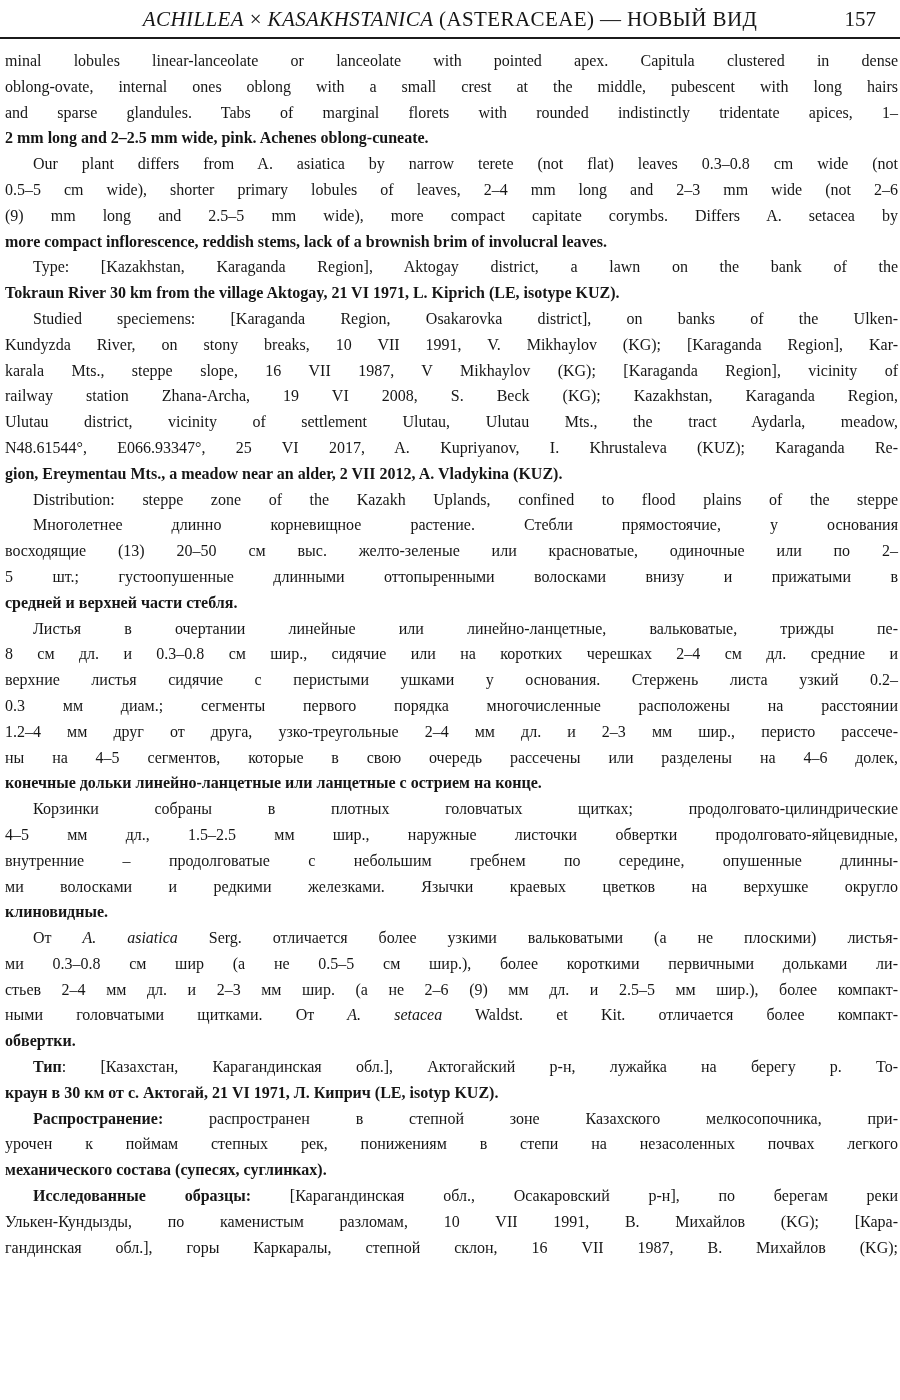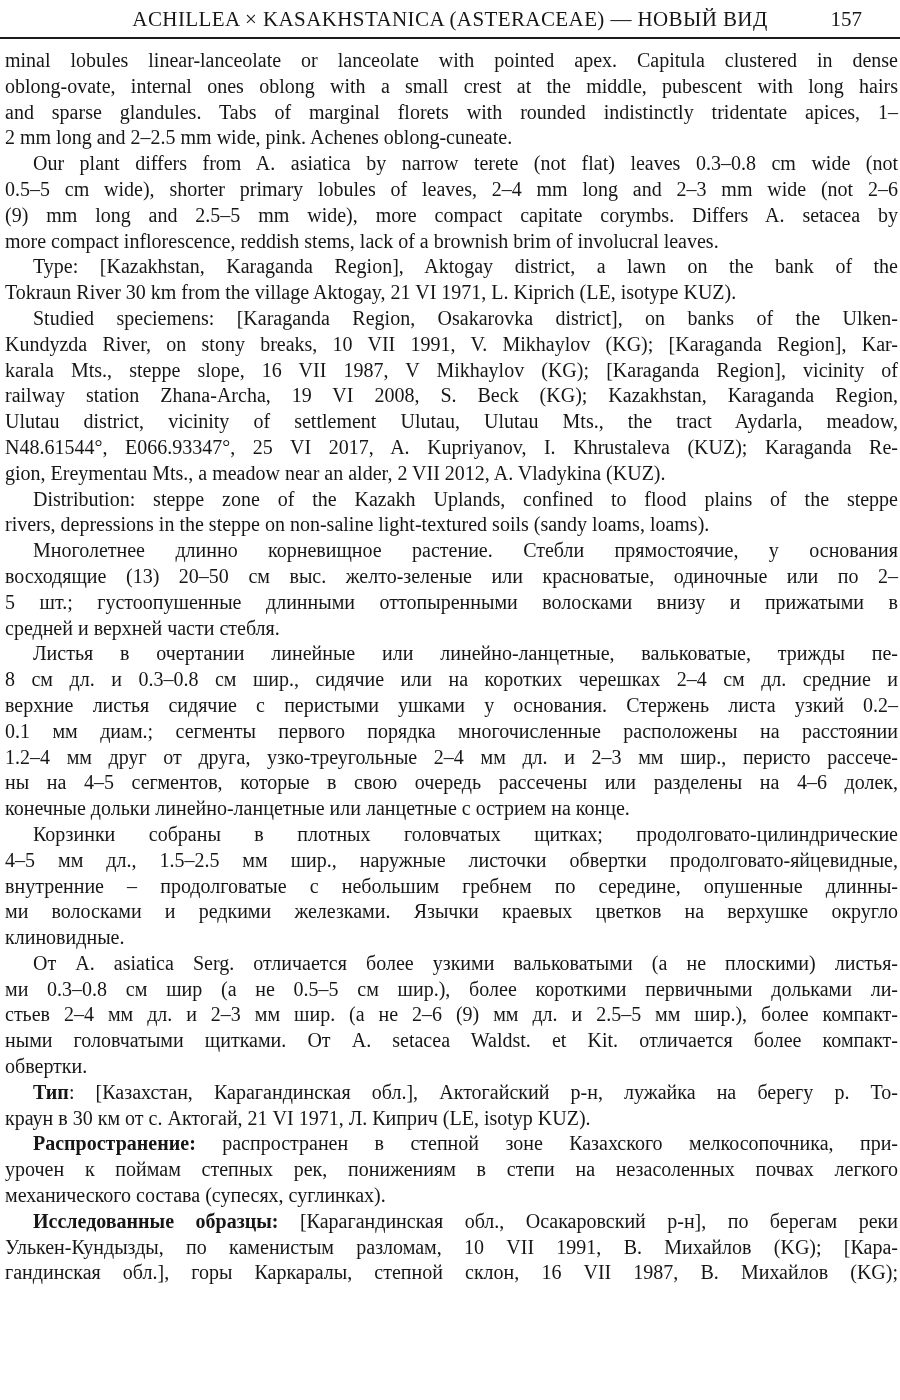--- a/index.html
+++ b/index.html
@@ -19,43 +19,43 @@
     padding-top: 7px;
   }
   .running-title {
     text-align: center;
     font-size: 21px;
     letter-spacing: 0.4px;
     white-space: nowrap;
   }
   .page-number {
     position: absolute;
-    top: 7px; right: 38px;
+    top: 7px; right: 24px;
     font-size: 21px;
   }
   .rule {
     border: 0;
     border-top: 2.5px solid #1b1b1b;
     margin: 0;
   }
 
   
   .body-text {
     padding: 9px 2px 0 5px;
-    font-size: 20px;
+    font-size: 16px;
   }
   .line {
     height: 25.8px;
     line-height: 25.8px;
     text-align: justify;
     text-align-last: justify;
   }
-  .line.end { text-align-last: left; }
+  .line.end { text-align-last: left; font-weight: bold; }
   .line.ind { text-indent: 28px; }
-  .it { }
+  .it { font-style: italic; }
   .bd { font-weight: bold; }
 </style>
 </head>
 <body>
 
 <div class="page">
   <div class="header">
     <div class="running-title"><span class="it">ACHILLEA</span><span> × </span><span class="it">KASAKHSTANICA</span><span> (ASTERACEAE) — НОВЫЙ ВИД</span></div>
     <div class="page-number">157</div>
   </div>
@@ -81,33 +81,32 @@
         <div class="line ind"><span>Studied speciemens: [Karaganda Region, Osakarovka district], on banks of the Ulken-</span></div>
         <div class="line"><span>Kundyzda River, on stony breaks, 10 VII 1991, V. Mikhaylov (KG); [Karaganda Region], Kar-</span></div>
         <div class="line"><span>karala Mts., steppe slope, 16 VII 1987, V Mikhaylov (KG); [Karaganda Region], vicinity of</span></div>
         <div class="line"><span>railway station Zhana-Archa, 19 VI 2008, S. Beck (KG); Kazakhstan, Karaganda Region,</span></div>
         <div class="line"><span>Ulutau district, vicinity of settlement Ulutau, Ulutau Mts., the tract Aydarla, meadow,</span></div>
         <div class="line"><span>N48.61544°, E066.93347°, 25 VI 2017, A. Kupriyanov, I. Khrustaleva (KUZ); Karaganda Re-</span></div>
         <div class="line end"><span>gion, Ereymentau Mts., a meadow near an alder, 2 VII 2012, A. Vladykina (KUZ).</span></div>
       </div>
       <div>
         <div class="line ind"><span>Distribution: steppe zone of the Kazakh Uplands, confined to flood plains of the steppe</span></div>
-        <div class="line end"><span>rivers, depressions in the steppe on non-saline light-textured soils (sandy loams, loams).</span></div>
       </div>
       <div>
         <div class="line ind"><span>Многолетнее длинно корневищное растение. Стебли прямостоячие, у основания</span></div>
         <div class="line"><span>восходящие (13) 20–50 см выс. желто-зеленые или красноватые, одиночные или по 2–</span></div>
         <div class="line"><span>5 шт.; густоопушенные длинными оттопыренными волосками внизу и прижатыми в</span></div>
         <div class="line end"><span>средней и верхней части стебля.</span></div>
       </div>
       <div>
         <div class="line ind"><span>Листья в очертании линейные или линейно-ланцетные, вальковатые, трижды пе-</span></div>
         <div class="line"><span>8 см дл. и 0.3–0.8 см шир., сидячие или на коротких черешках 2–4 см дл. средние и</span></div>
         <div class="line"><span>верхние листья сидячие с перистыми ушками у основания. Стержень листа узкий 0.2–</span></div>
-        <div class="line"><span>0.1 мм диам.; сегменты первого порядка многочисленные расположены на расстоянии</span></div>
+        <div class="line"><span>0.3 мм диам.; сегменты первого порядка многочисленные расположены на расстоянии</span></div>
         <div class="line"><span>1.2–4 мм друг от друга, узко-треугольные 2–4 мм дл. и 2–3 мм шир., перисто рассече-</span></div>
         <div class="line"><span>ны на 4–5 сегментов, которые в свою очередь рассечены или разделены на 4–6 долек,</span></div>
         <div class="line end"><span>конечные дольки линейно-ланцетные или ланцетные с острием на конце.</span></div>
       </div>
       <div>
         <div class="line ind"><span>Корзинки собраны в плотных головчатых щитках; продолговато-цилиндрические</span></div>
         <div class="line"><span>4–5 мм дл., 1.5–2.5 мм шир., наружные листочки обвертки продолговато-яйцевидные,</span></div>
         <div class="line"><span>внутренние – продолговатые с небольшим гребнем по середине, опушенные длинны-</span></div>
         <div class="line"><span>ми волосками и редкими железками. Язычки краевых цветков на верхушке округло</span></div>
         <div class="line end"><span>клиновидные.</span></div>

